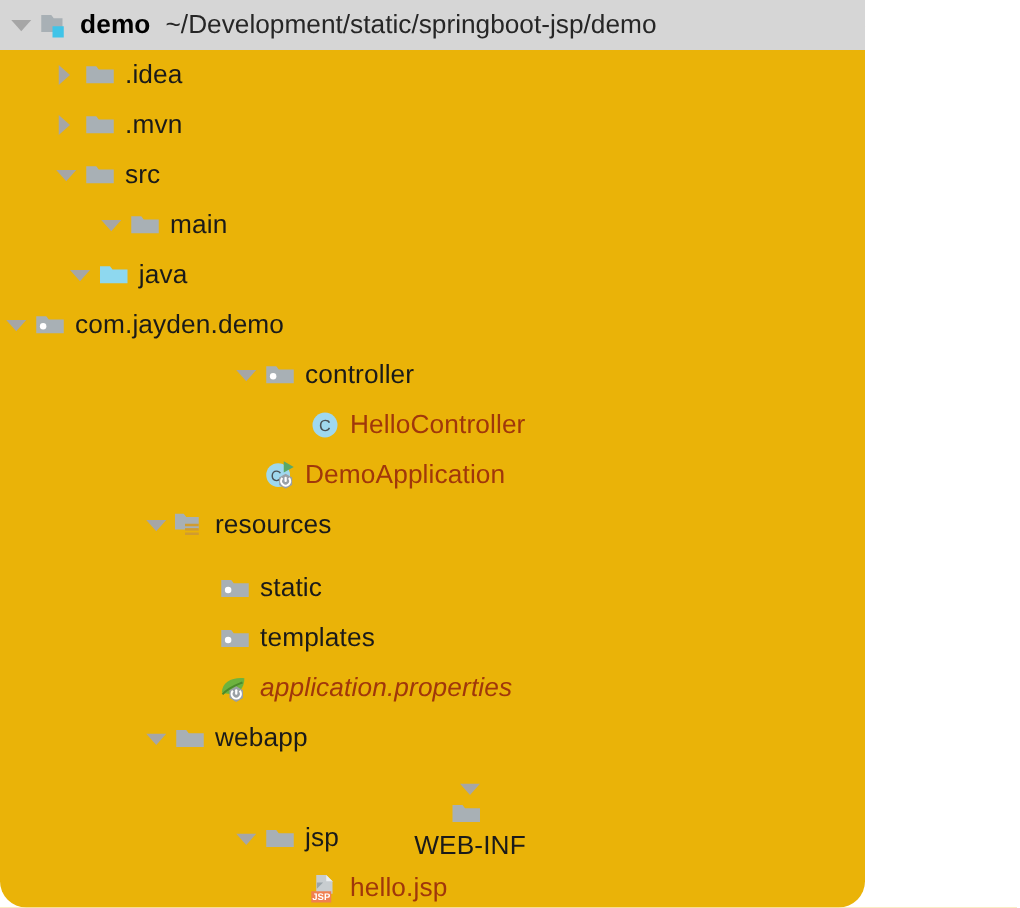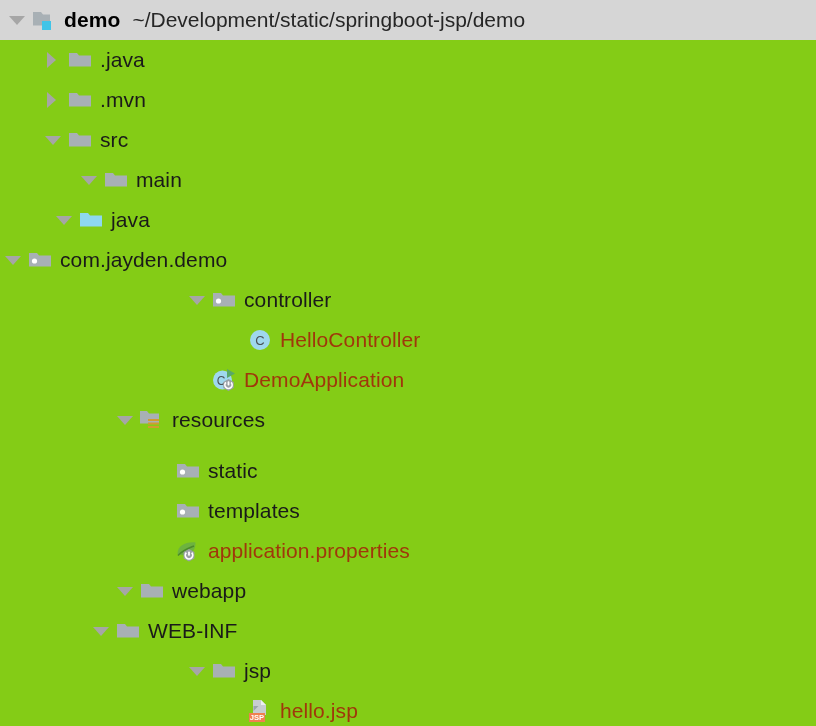--- a/index.html
+++ b/index.html
@@ -10,23 +10,24 @@
   body {
     width: 816px;
     height: 726px;
     font-family: "Liberation Sans", sans-serif;
     overflow: hidden;
     -webkit-font-smoothing: antialiased;
   }
 
   #project-tree {
     position: relative;
-    width: 816px;
+    width: 692px;
     height: 726px;
-    background: #84cc16;
+    background: #eab308;
+    border-radius: 21px;
   }
 
   .tree-row {
     position: relative;
     height: 40px;
     display: flex;
     align-items: center;
     white-space: nowrap;
   }
 
@@ -110,21 +111,21 @@
   </div>
 
   <div id="rows">
       <div class="tree-row" style="padding-left: 40px;">
         <span class="toggle collapsed"></span>
         <span class="icon">
     <svg width="28" height="28" viewBox="0 0 28 28">
       <path d="M3 7 h8 l2 2.5 h12 v11 h-22 z" fill="#a8b0b5"></path>
     </svg>
   </span>
-        <span class="label">.java</span>
+        <span class="label">.idea</span>
       </div>
       <div class="tree-row" style="padding-left: 40px;">
         <span class="toggle collapsed"></span>
         <span class="icon">
     <svg width="28" height="28" viewBox="0 0 28 28">
       <path d="M3 7 h8 l2 2.5 h12 v11 h-22 z" fill="#a8b0b5"></path>
     </svg>
   </span>
         <span class="label">.mvn</span>
       </div>
@@ -226,21 +227,21 @@
       <div class="tree-row" style="padding-left: 148px;">
         <span class="toggle"></span>
         <span class="icon">
     <svg width="28" height="28" viewBox="0 0 28 28">
       <path d="M3 7 h8 l2 2.5 h12 v11 h-22 z" fill="#a8b0b5"></path>
       <circle cx="8.5" cy="15" r="2.6" fill="#ffffff"></circle>
     </svg>
   </span>
         <span class="label">templates</span>
       </div>
-      <div class="tree-row" style="padding-left: 148px;">
+      <div class="tree-row" style="padding-left: 148px; font-style: italic;">
         <span class="toggle"></span>
         <span class="icon">
     <svg width="28" height="28" viewBox="0 0 28 28">
       <path d="M3.5 17 C3.5 8.5 12 4.5 21.5 5.5 C21.5 16 14 20.5 3.5 17 Z" fill="#6db33f"></path>
       <path d="M4 18.5 C9 13 15 11 20 9" stroke="#4c8a2b" stroke-width="1.6" fill="none"></path>
       <path d="M15 12 l5.4 3.1 v6.3 l-5.4 3.1 l-5.4 -3.1 v-6.3 z" fill="#9aa0a6"></path>
       <rect x="14.1" y="14.4" width="1.8" height="4.4" rx="0.8" fill="#ffffff"></rect>
       <path x="0" d="M12.3 15.6 a3.7 3.7 0 1 0 5.4 0" stroke="#ffffff" stroke-width="1.7" fill="none"></path>
     </svg>
   </span>
@@ -248,21 +249,21 @@
       </div>
       <div class="tree-row" style="padding-left: 112px;">
         <span class="toggle expanded"></span>
         <span class="icon">
     <svg width="28" height="28" viewBox="0 0 28 28">
       <path d="M3 7 h8 l2 2.5 h12 v11 h-22 z" fill="#a8b0b5"></path>
     </svg>
   </span>
         <span class="label">webapp</span>
       </div>
-      <div class="tree-row" style="padding-left: 88px;">
+      <div class="tree-row" style="padding-left: 60px; flex-direction: column;">
         <span class="toggle expanded"></span>
         <span class="icon">
     <svg width="28" height="28" viewBox="0 0 28 28">
       <path d="M3 7 h8 l2 2.5 h12 v11 h-22 z" fill="#a8b0b5"></path>
     </svg>
   </span>
         <span class="label">WEB-INF</span>
       </div>
       <div class="tree-row" style="padding-left: 184px;">
         <span class="toggle expanded"></span>

